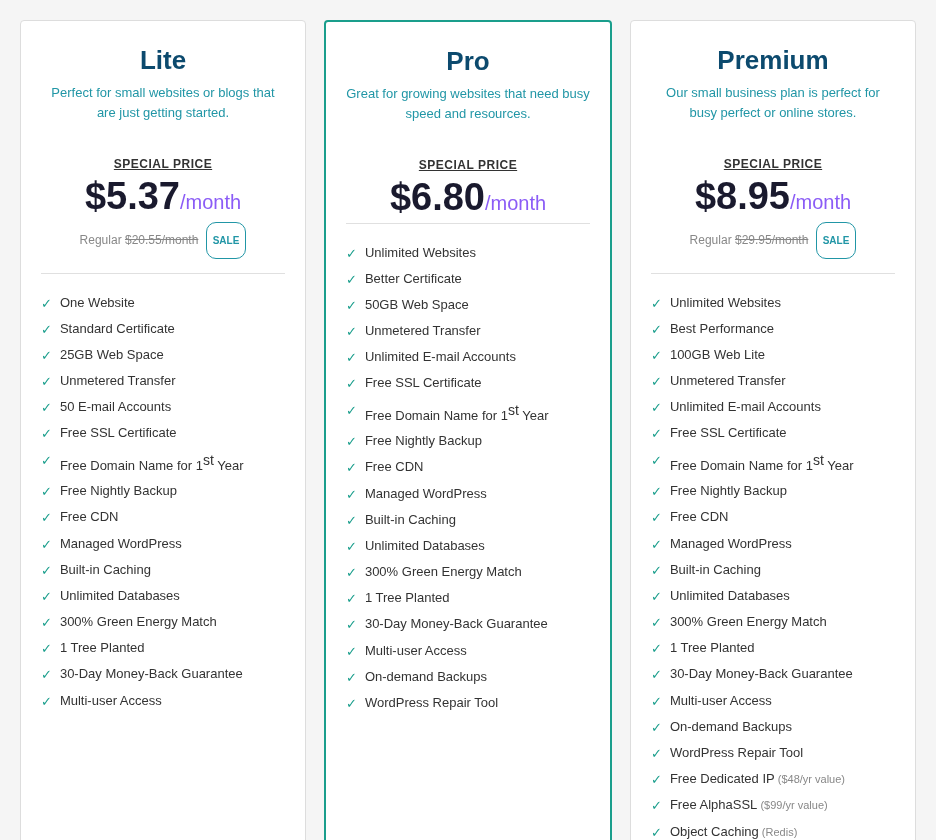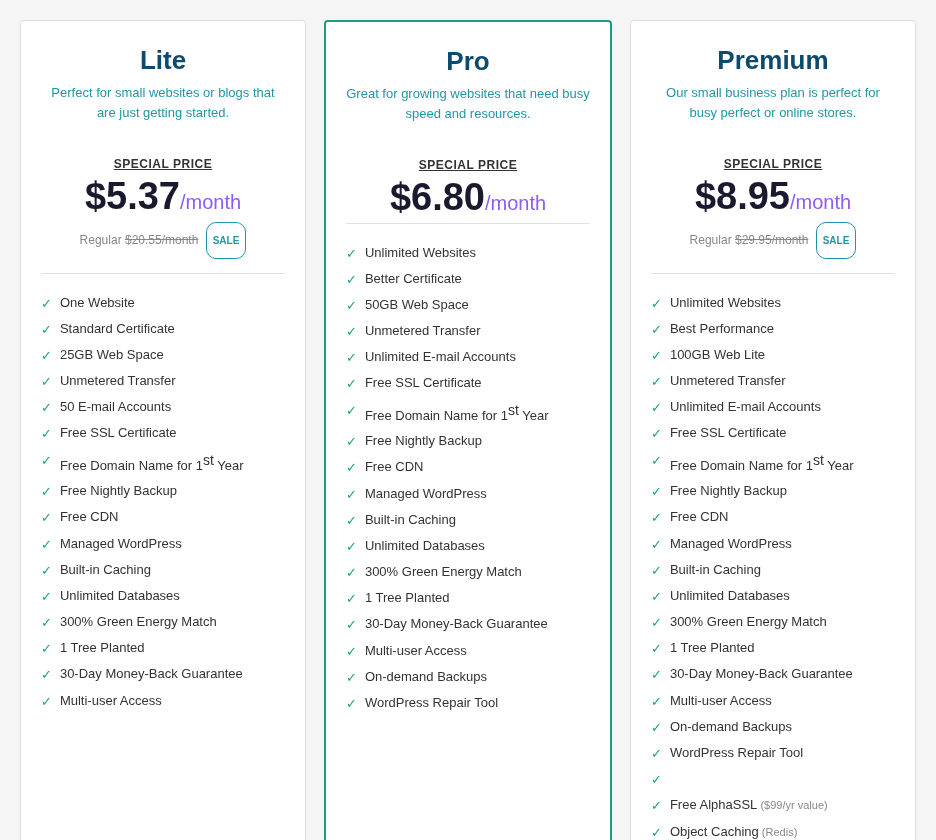--- a/index.html
+++ b/index.html
@@ -379,20 +379,21 @@
         <li>
           <span class="check-icon">✓</span>
           <span class="feature-text">On-demand Backups</span>
         </li>
         <li>
           <span class="check-icon">✓</span>
           <span class="feature-text">WordPress Repair Tool</span>
         </li>
         <li>
           <span class="check-icon">✓</span>
+          <span class="feature-text">Free Dedicated IP<span class="feature-note"> ($48/yr value)</span></span>
         </li>
         <li>
           <span class="check-icon">✓</span>
           <span class="feature-text">Free AlphaSSL<span class="feature-note"> ($99/yr value)</span></span>
         </li>
         <li>
           <span class="check-icon">✓</span>
           <span class="feature-text">Object Caching<span class="feature-note"> (Redis)</span></span>
         </li>
       </ul>

